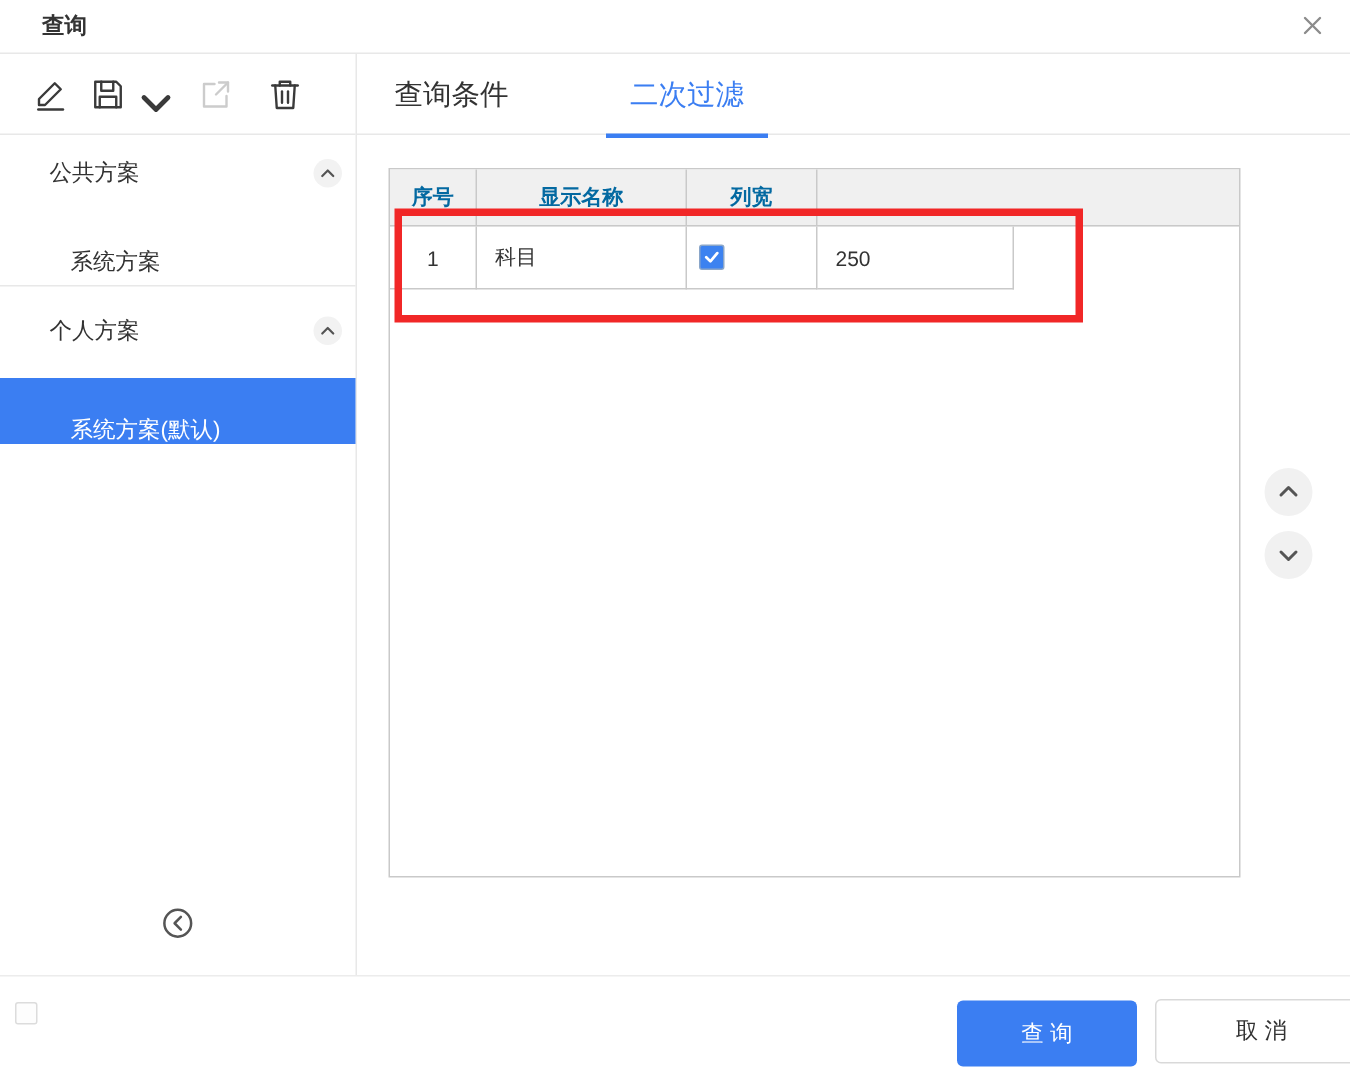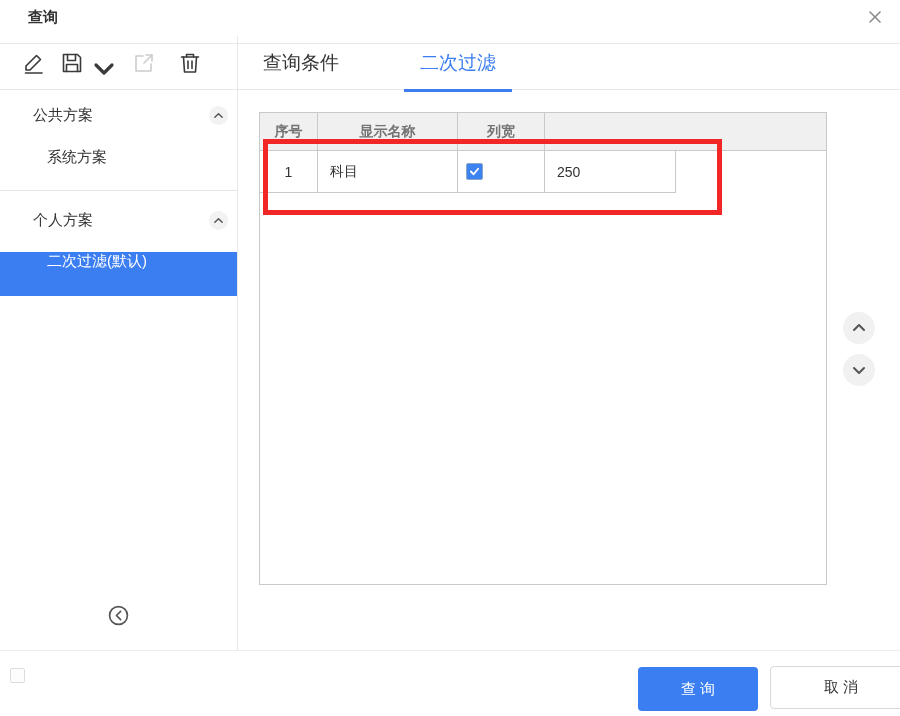--- a/index.html
+++ b/index.html
@@ -1,58 +1,58 @@
 <!DOCTYPE html>
 <html><head>
 <meta charset="utf-8">
 <style>
   * { margin:0; padding:0; box-sizing:border-box; }
   html,body { background:#fff; }
   body { font-family:"Liberation Sans","DejaVu Sans",sans-serif; color:#333; }
   .stage { position:relative; width:900px; height:716px; background:#fff; overflow:hidden; }
 
   
-  .titlebar { position:absolute; left:0; top:0; right:0; height:44px; border-bottom:1px solid #e8e8e8; }
+  .titlebar { position:absolute; left:0; top:0; right:0; height:36px; border-bottom:1px solid #e8e8e8; }
   .title { position:absolute; left:28px; top:8px; font-size:15px; font-weight:600; color:#333; }
   .close-btn { position:absolute; right:14px; top:6px; width:22px; height:22px; cursor:pointer; color:#8c8c8c; display:flex; align-items:center; justify-content:center; }
 
   
   .sidebar { position:absolute; left:0; top:36px; width:238px; height:614px; border-right:1px solid #e8e8e8; }
   .side-toolbar { position:absolute; left:0; top:0; width:100%; height:54px; border-bottom:1px solid #e8e8e8; }
   .tool-icon { position:absolute; top:15px; width:24px; height:24px; cursor:pointer; }
   .tool-icon svg { width:24px; height:24px; }
   .t-edit { left:22px; }
   .t-save { left:60px; }
   .t-save-caret { left:92px; top:21px; width:12px; height:12px; }
   .t-export { left:132px; cursor:default; }
   .t-trash { left:178px; }
 
   .group-header { position:absolute; left:8px; width:100%; height:40px; cursor:pointer; }
   .group-header .glabel { position:absolute; left:25px; top:10px; font-size:15px; font-weight:500; color:#333; }
   .g1 { top:60px; }
   .g2 { top:165px; }
   .chevron-circle { position:absolute; right:17px; top:10px; width:19px; height:19px; border-radius:50%; background:#f2f2f2; display:flex; align-items:center; justify-content:center; }
-  .side-item { position:absolute; left:0; width:100%; height:36px; font-size:15px; color:#333; cursor:pointer; display:flex; align-items:flex-start; padding-left:47px; }
+  .side-item { position:absolute; left:0; width:100%; height:36px; font-size:15px; color:#333; cursor:pointer; display:flex; align-items:flex-end; padding-left:47px; }
   .item-sys { top:112px; }
   .group-divider { position:absolute; left:0; top:154px; width:100%; border-top:1px solid #e8e8e8; }
   .side-item.selected { top:216px; height:44px; background:var(--accent); color:#fff; }
   .collapse-btn { position:absolute; left:108px; top:569px; width:21px; height:21px; cursor:pointer; }
 
   
   .tabs { position:absolute; left:238px; top:36px; right:0; height:54px; border-bottom:1px solid #e8e8e8; }
   .tab { position:absolute; top:0; height:54px; display:flex; align-items:center; justify-content:center; font-size:19px; color:#333; cursor:pointer; }
   .tab-1 { left:10px; width:106px; }
   .tab-2 { left:166px; width:108px; }
   .tab.active { color:var(--accent); }
   .tab.active::after { content:""; position:absolute; left:0; right:0; bottom:-2px; height:3px; background:var(--accent); }
 
   
   .grid-table { position:absolute; left:259px; top:112px; width:568px; height:473px; border:1px solid #c9c9c9; background:#fff; }
   .thead { display:grid; grid-template-columns:58px 140px 87px 131px auto; height:38px; background:#f0f0f0; border-bottom:1px solid #c9c9c9; }
-  .th { display:flex; align-items:center; justify-content:center; font-size:14px; font-weight:600; color:#737373; border-right:1px solid #c9c9c9; }
+  .th { display:flex; align-items:center; justify-content:center; font-size:14px; font-weight:600; color:#0369a1; border-right:1px solid #c9c9c9; }
   .th:last-child { border-right:none; }
   .trow { display:grid; grid-template-columns:58px 140px 87px 131px auto; height:42px; }
   .td { display:flex; align-items:center; font-size:14px; color:#333; border-right:1px solid #c9c9c9; border-bottom:1px solid #c9c9c9; }
   .td-seq { justify-content:center; }
   .td-name, .td-width { padding-left:12px; }
   .td-filler { border:none; }
   .row-checkbox { width:17px; height:17px; margin-left:8px; background:#3c82f0; border:1px solid #8aa6c9; border-radius:2px; display:flex; align-items:center; justify-content:center; }
 
   
   .reorder-btn { position:absolute; left:843px; width:32px; height:32px; border-radius:50%; background:#f1f1f1; display:flex; align-items:center; justify-content:center; cursor:pointer; }
@@ -146,21 +146,21 @@
     <div class="group-header g2">
       <span class="glabel">个人方案</span>
       <span class="chevron-circle">
         <svg class="stroke gray" style="width:11px;height:11px" viewBox="0 0 12 12">
             <polyline points="2,8 6,4 10,8"></polyline>
           </svg>
       </span>
     </div>
 
     <div class="side-item selected">
-      <span>二次过滤(默认)</span>
+      <span>系统方案(默认)</span>
     </div>
 
     <div class="collapse-btn">
       <svg class="stroke gray" style="width:21px;height:21px" viewBox="0 0 20 20">
           <circle cx="10" cy="10" r="8.5"></circle>
           <polyline points="12,6 8,10 12,14"></polyline>
         </svg>
     </div>
   </div>
 

